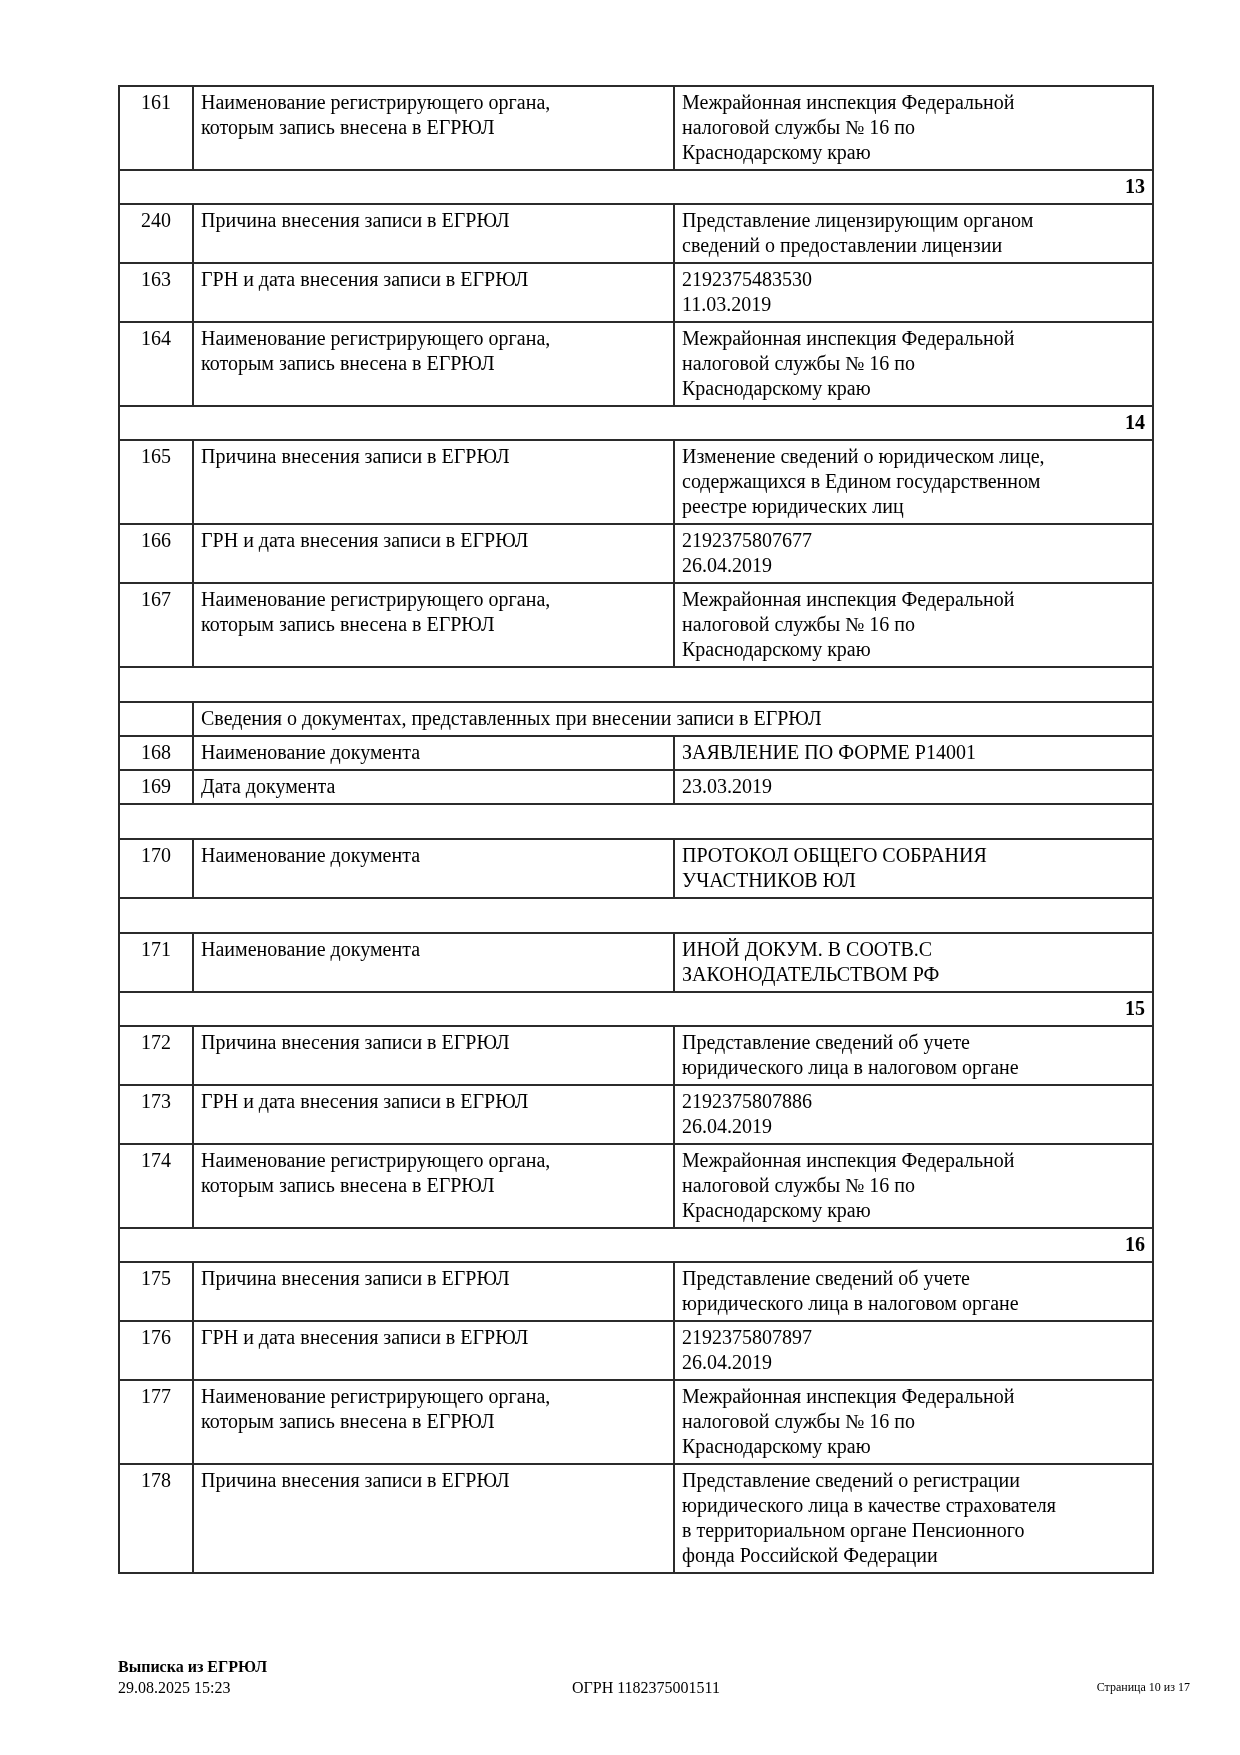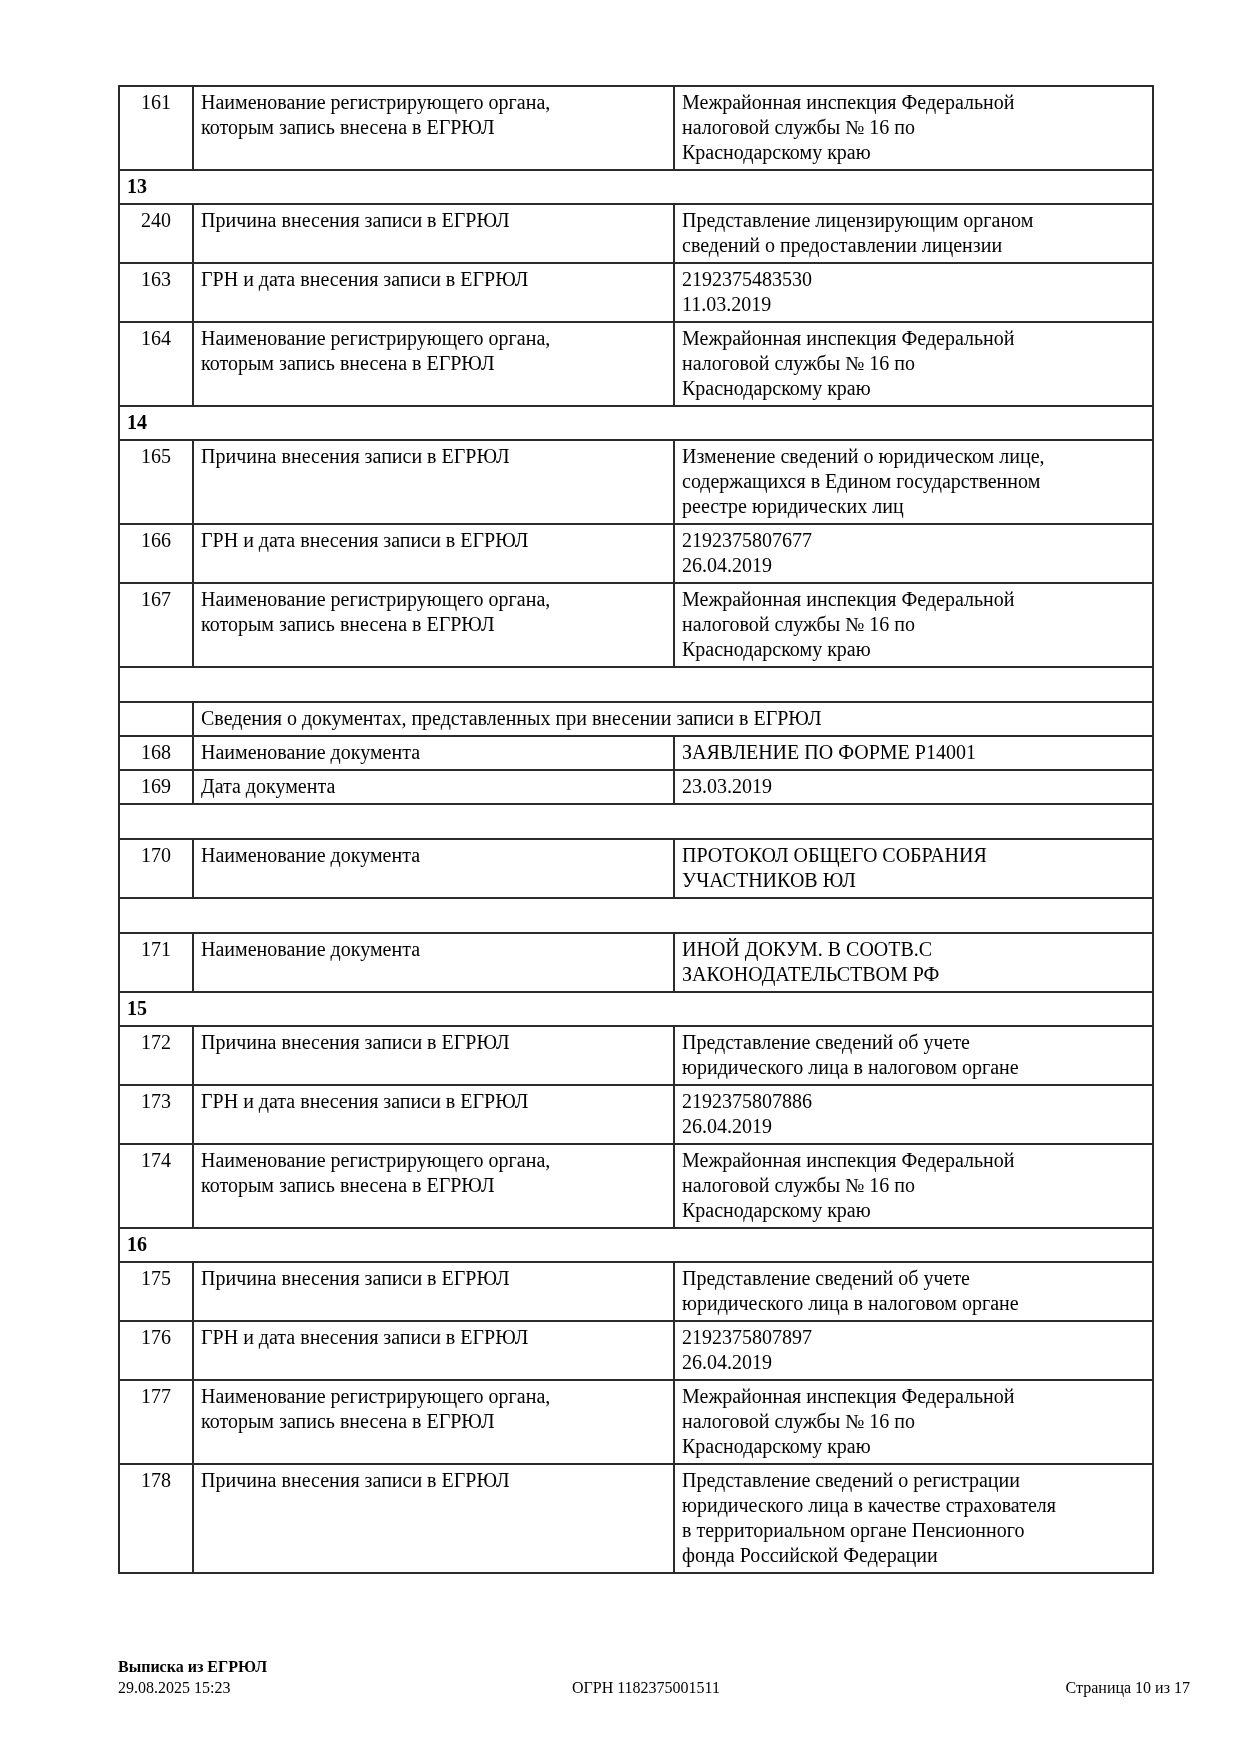--- a/index.html
+++ b/index.html
@@ -40,21 +40,21 @@
   }
   col.c-num   { width: 74px; }
   col.c-label { width: 481px; }
   col.c-value { width: 479px; }
   td.num {
     text-align: center;
     padding-left: 2px;
     padding-right: 2px;
   }
   td.section {
-    text-align: left;
+    text-align: right;
     font-weight: bold;
     padding-top: 2px;
     padding-bottom: 4px;
   }
   td.spacer {
     height: 26px;
     padding: 0;
   }
   td.subheader {
     padding-top: 3px;
@@ -74,21 +74,21 @@
     top: 1677px;
     width: 1292px;
     text-align: center;
     font-size: 16px;
     line-height: 21px;
   }
   .footer-right {
     position: absolute;
     right: 50px;
     top: 1677px;
-    font-size: 16px;
+    font-size: 12px;
     line-height: 21px;
     text-align: right;
   }
 </style>
 </head>
 <body>
 
 <div class="page">
 
   <table class="egrul-table">

